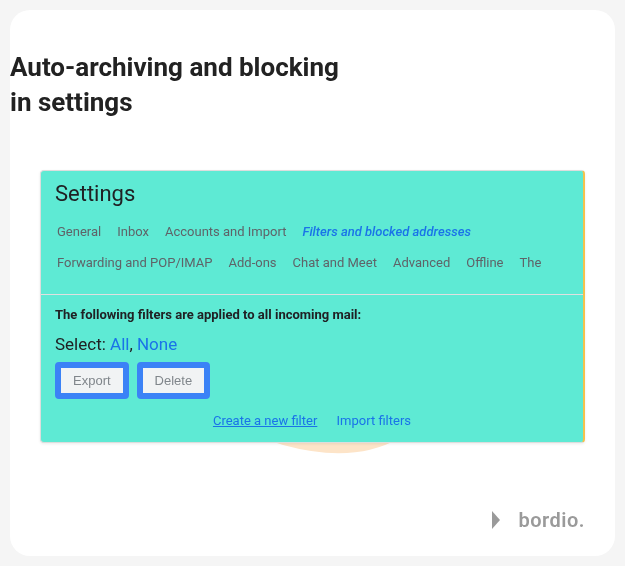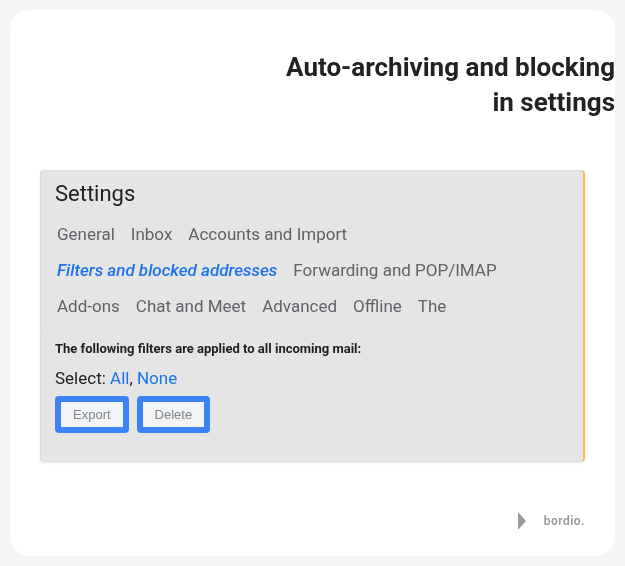--- a/index.html
+++ b/index.html
@@ -15,61 +15,61 @@
     .card {
       width: 605px;
       height: 546px;
       background: #fff;
       border-radius: 20px;
       position: relative;
       overflow: hidden;
       padding: 40px 0 0 0;
     }
     .title {
-      text-align: right;
+      text-align: left;
       font-size: 26px;
       font-weight: 700;
       color: #222;
       line-height: 1.35;
       margin-bottom: 50px;
     }
     .blob {
       position: absolute;
       top: 155px;
       left: 50%;
       transform: translateX(-50%);
       width: 340px;
       height: 300px;
       z-index: 0;
     }
     .settings-panel {
       position: relative;
       z-index: 1;
       margin: 0 30px;
-      background: #e5e5e5;
+      background: #5eead4;
       border: 1px solid #ddd;
       border-right: 2px solid #f3c24d;
       border-radius: 4px;
       box-shadow: 0 1px 3px rgba(0,0,0,0.08);
       overflow: hidden;
     }
     .settings-header {
       font-size: 22px;
       font-weight: 400;
       color: #202124;
       padding: 10px 14px 6px 14px;
       font-family: "Google Sans", Roboto, Arial, sans-serif;
     }
     .tabs {
       display: flex;
       flex-wrap: wrap;
       gap: 0;
-      padding: 4px 8px 4px 8px;
+      padding: 4px 8px 16px 8px;
       border-bottom: 1px solid #e0e0e0;
-      font-size: 17px;
+      font-size: 13px;
       color: #5f6368;
     }
     .tab {
       padding: 8px 8px;
       cursor: pointer;
       white-space: nowrap;
     }
     .tab.active {
       color: #1a73e8;
       font-weight: 500;
@@ -121,21 +121,21 @@
     }
     .brand {
       position: absolute;
       bottom: 24px;
       right: 30px;
       display: flex;
       align-items: center;
       gap: 12px;
       color: #9a9a9a;
       font-weight: 600;
-      font-size: 12px;
+      font-size: 20px;
       letter-spacing: 0.5px;
     }
     .brand svg { display: block; }
   </style>
 </head>
 <body>
 
 <div class="card">
   <h1 class="title">
     <span>Auto-archiving and blocking</span><br>
@@ -168,20 +168,24 @@
       <div class="select-row">
         <span>Select:</span>
         <span class="link">All</span><span>, </span><span class="link">None</span>
       </div>
 
       <div class="btn-row">
         <button class="btn">Export</button>
         <button class="btn">Delete</button>
       </div>
 
+      <div class="action-links">
+        <span class="alink underline">Create a new filter</span>
+        <span class="alink">Import filters</span>
+      </div>
     </div>
   </div>
 
   <div class="brand">
     <svg width="16" height="22" viewBox="0 0 16 22">
       <path d="M 2 2 L 2 20 L 10 11 Z" fill="#9a9a9a"></path>
     </svg>
     <span>bordio.</span>
   </div>
 </div>

